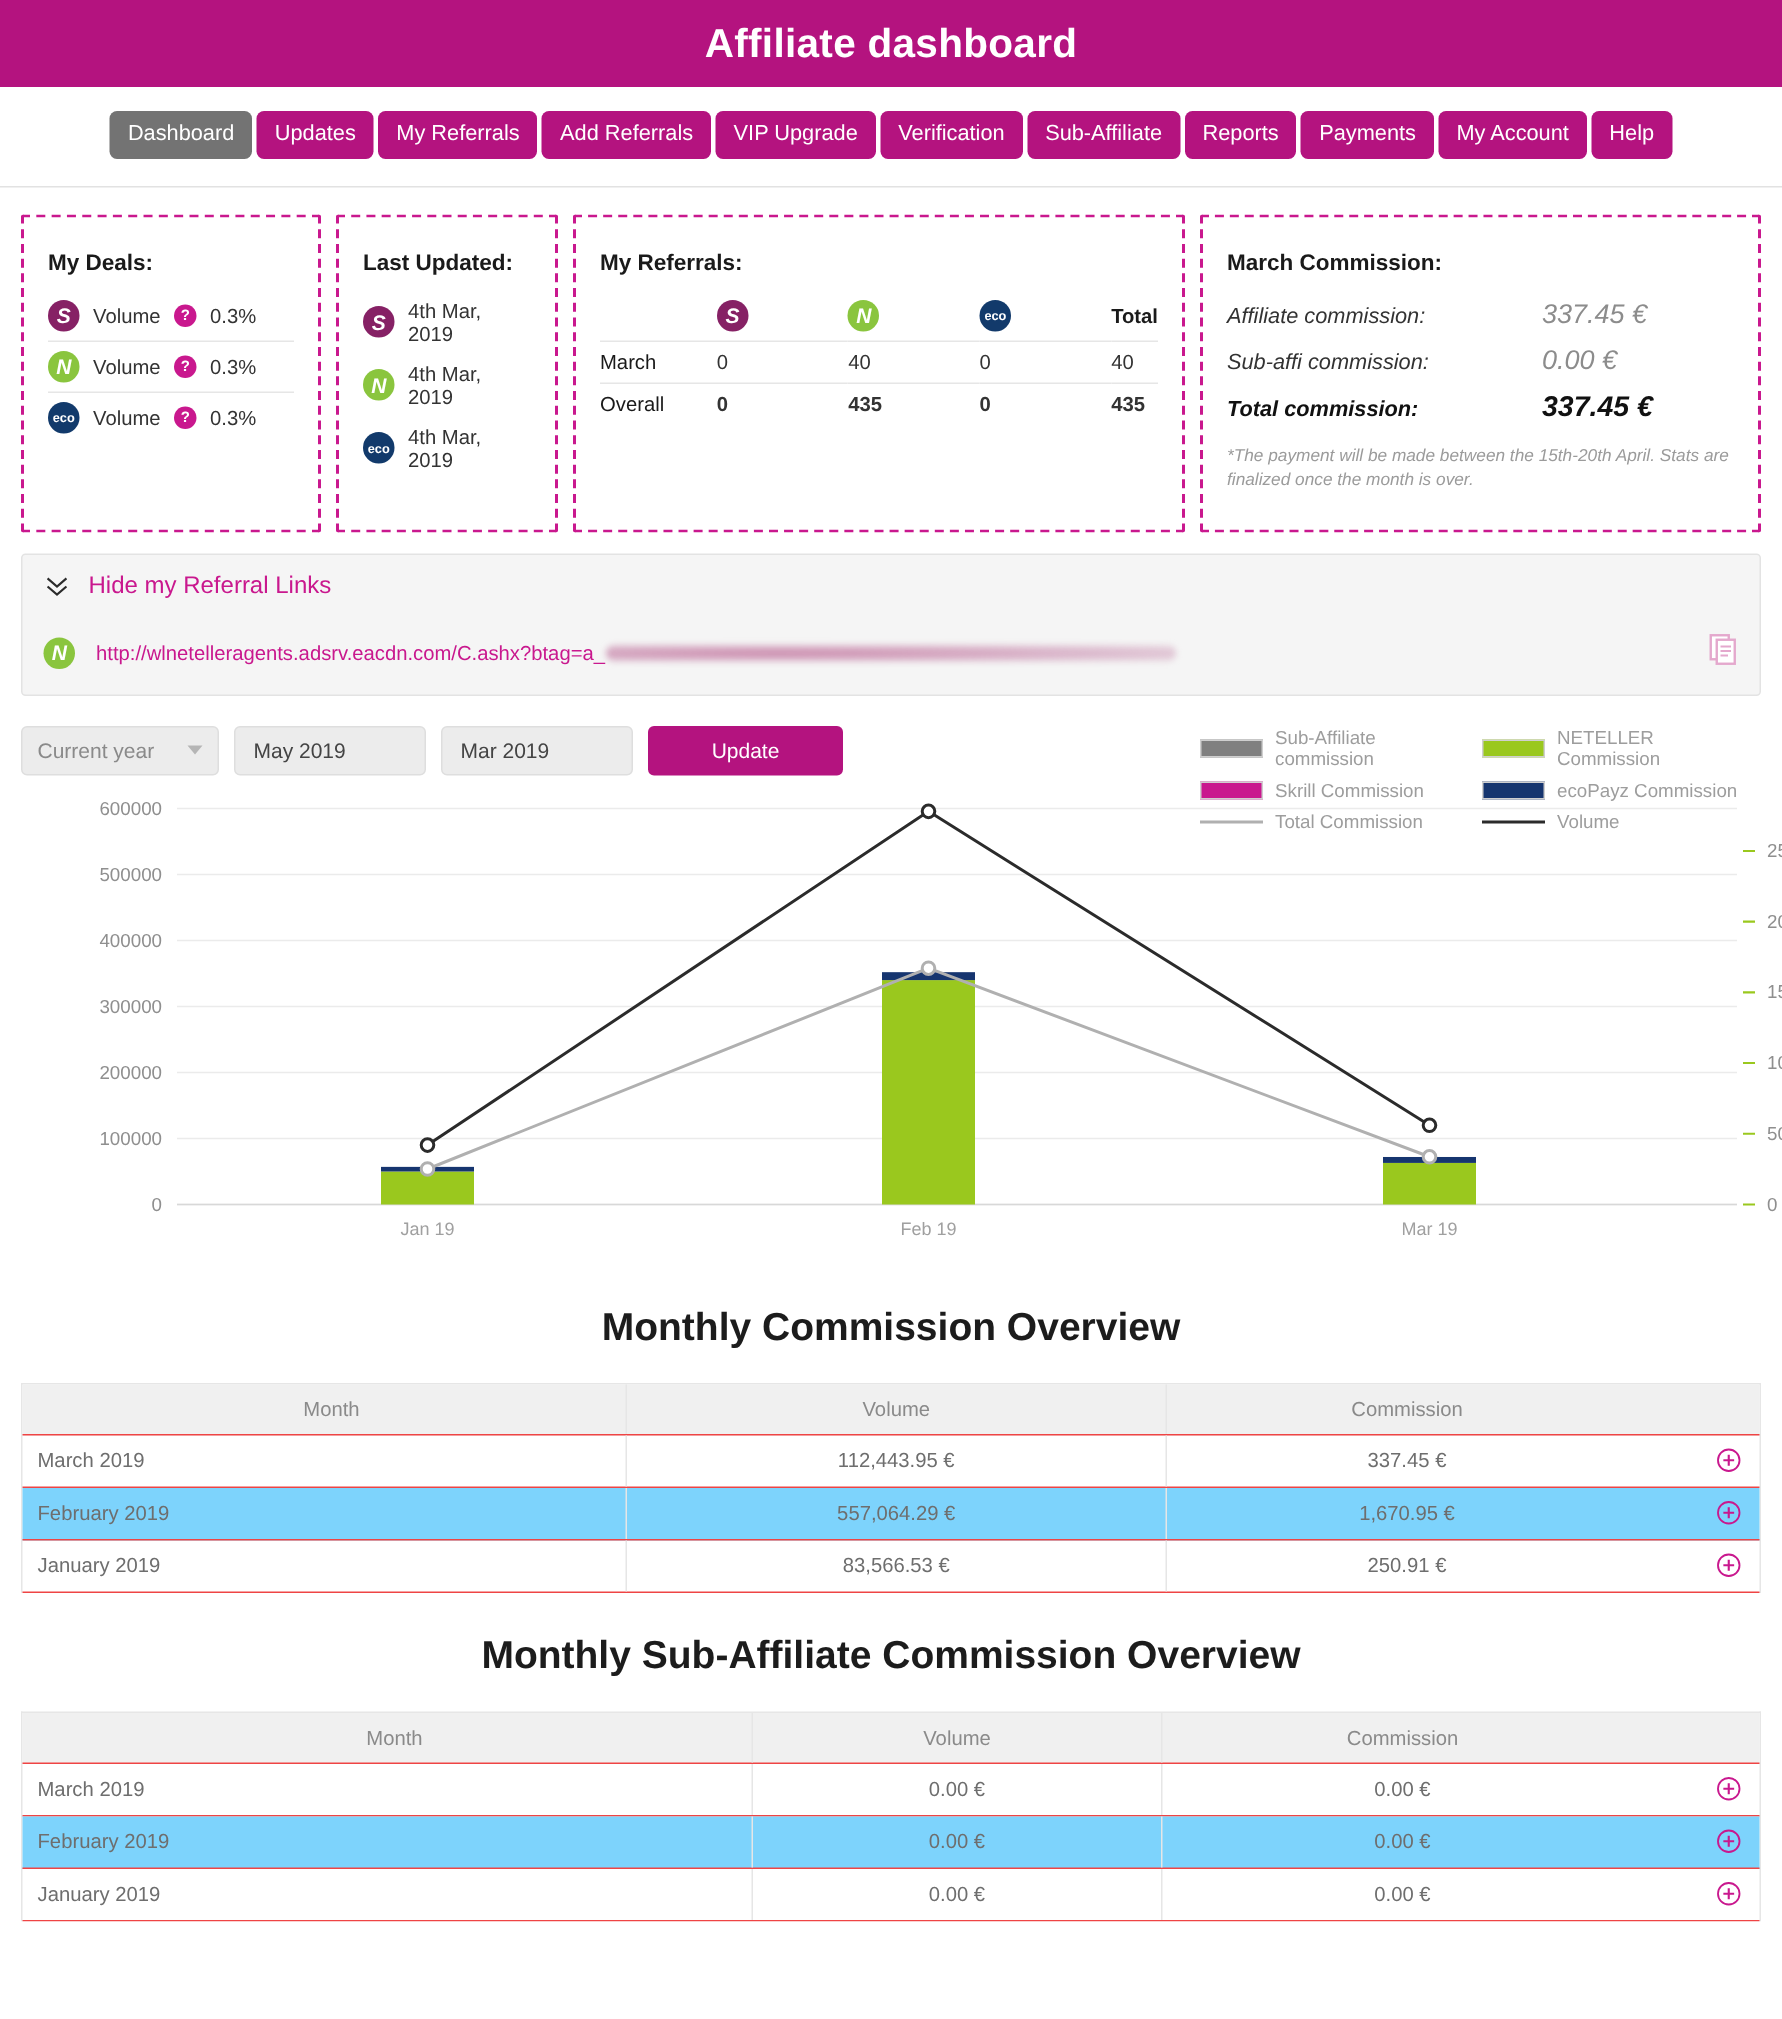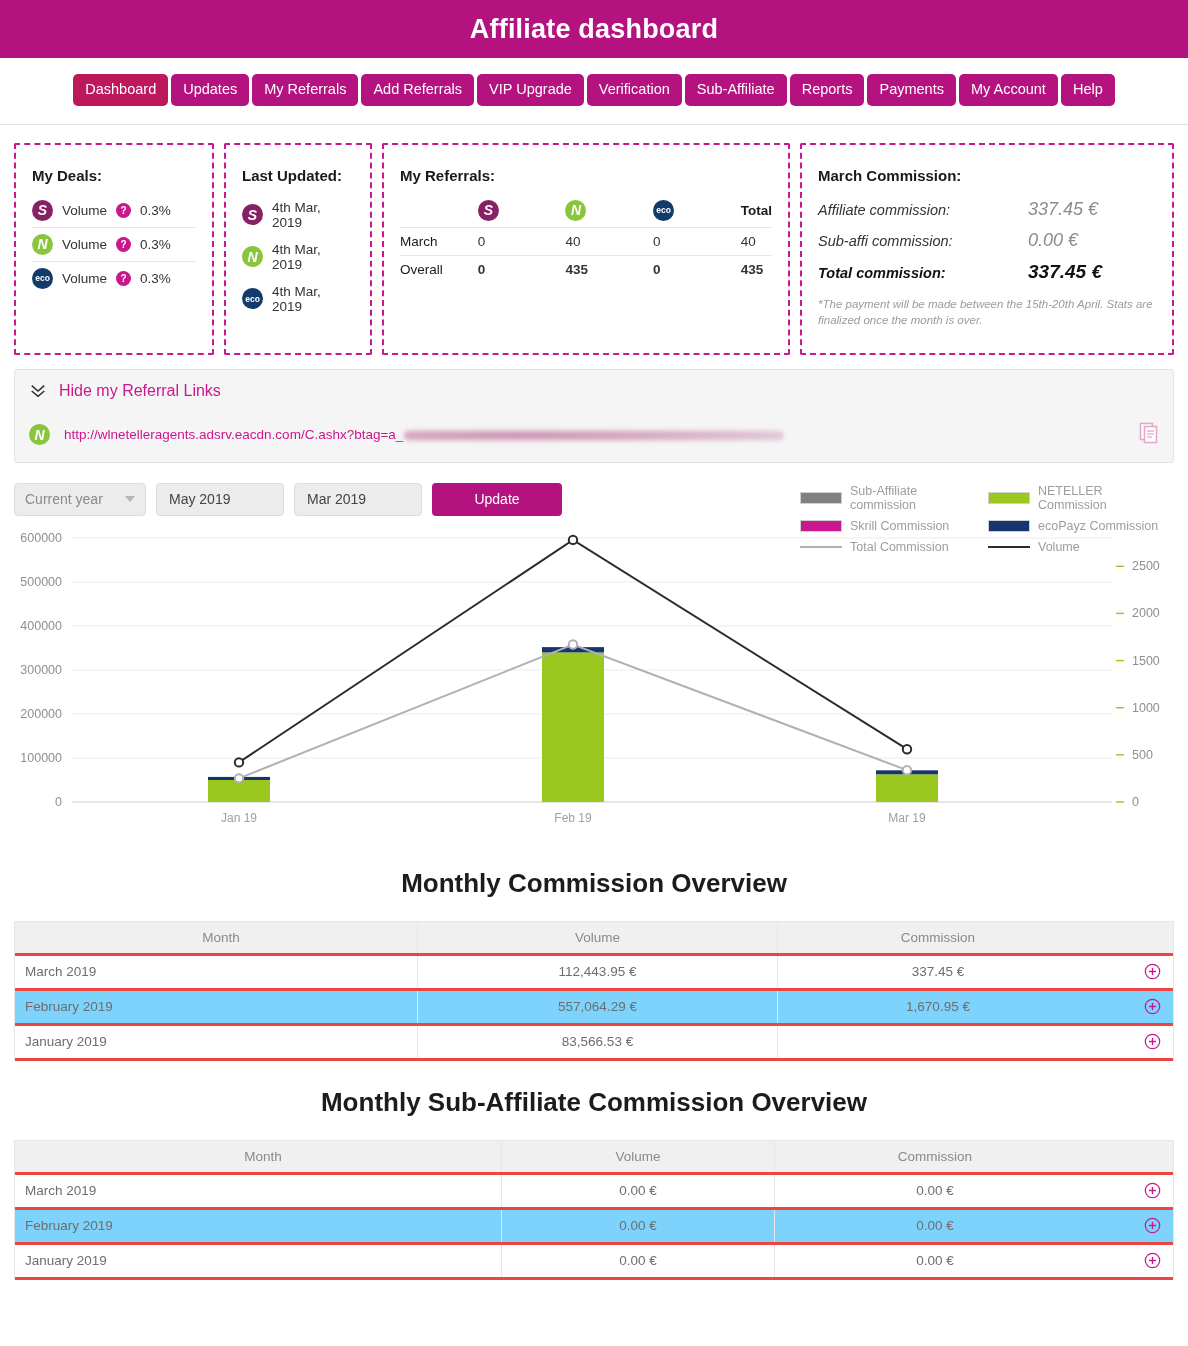--- a/index.html
+++ b/index.html
@@ -42,21 +42,21 @@
     color: #fff;
     font-size: 14.5px;
     padding: 8px 12px 9px 12px;
     border-radius: 5px;
     margin-right: 3px;
     cursor: pointer;
     white-space: nowrap;
     line-height: 1;
   }
   .nav-item:last-child { margin-right: 0; }
-  .nav-item.active { background: #be185d; }
+  .nav-item.active { background: #737373; }
 
   
   .cards-row {
     display: flex;
     padding: 18px 14px 0 14px;
     gap: 10px;
   }
   .card {
     border: 2px dashed #c9188e;
     border-radius: 2px;
@@ -249,21 +249,21 @@
     border: none;
     border-radius: 4px;
     height: 33px;
     width: 130px;
     font-size: 14px;
     font-family: inherit;
     cursor: pointer;
   }
 
   
-  .chart-area { position: relative; padding: 0 14px; }
+  .chart-area { position: relative; padding: 0 14px; margin-left: 46px; }
   .legend {
     position: absolute;
     right: 18px;
     top: -46px;
     width: 370px;
     display: grid;
     grid-template-columns: 1fr 1fr;
     row-gap: 7px;
     column-gap: 6px;
   }
@@ -298,21 +298,21 @@
   
   .data-table {
     margin: 0 14px;
     border: 1px solid #e6e6e6;
     border-bottom: none;
   }
   .dt-row {
     display: flex;
     align-items: center;
     height: 35px;
-    border-bottom: 3px solid #ef4444;
+    border-bottom: 1px solid #ef4444;
     font-size: 13.5px;
     color: #6e6e6e;
   }
   .dt-row.header {
     background: #f0f0f0;
     color: #8a8a8a;
     height: 34px;
   }
   .dt-row.alt { background: #7dd3fc; }
   .dt-row .c-month  { padding-left: 10px; }
@@ -600,20 +600,21 @@
         <svg class="plus-icon" viewBox="0 0 18 18">
           <circle cx="9" cy="9" r="7.6" fill="none" stroke="#c9188e" stroke-width="1.3"></circle>
           <line x1="9" y1="5.2" x2="9" y2="12.8" stroke="#c9188e" stroke-width="1.5"></line>
           <line x1="5.2" y1="9" x2="12.8" y2="9" stroke="#c9188e" stroke-width="1.5"></line>
         </svg>
       </div>
     </div>
     <div class="dt-row">
       <div class="c-month">January 2019</div>
       <div class="c-vol">83,566.53 €</div>
+      <div class="c-comm">250.91 €</div>
       <div class="c-plus">
         <svg class="plus-icon" viewBox="0 0 18 18">
           <circle cx="9" cy="9" r="7.6" fill="none" stroke="#c9188e" stroke-width="1.3"></circle>
           <line x1="9" y1="5.2" x2="9" y2="12.8" stroke="#c9188e" stroke-width="1.5"></line>
           <line x1="5.2" y1="9" x2="12.8" y2="9" stroke="#c9188e" stroke-width="1.5"></line>
         </svg>
       </div>
     </div>
   </div>
 

